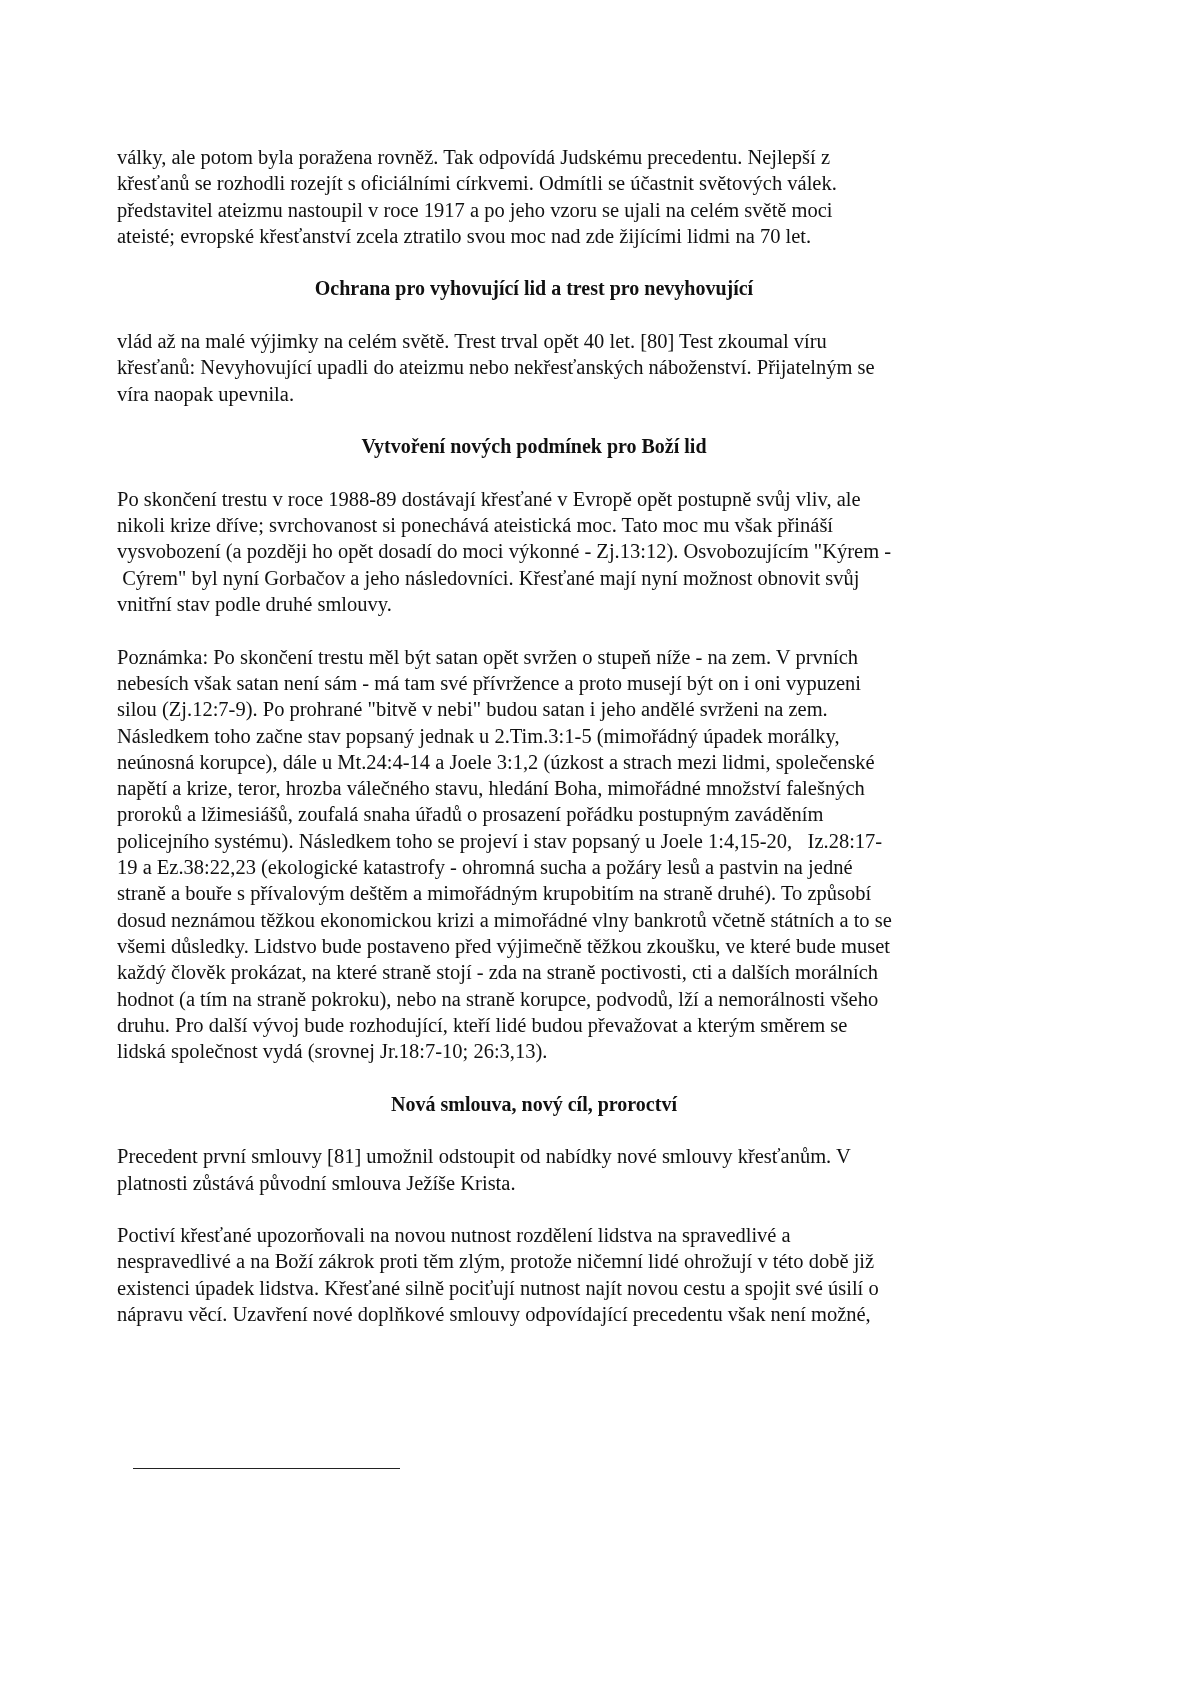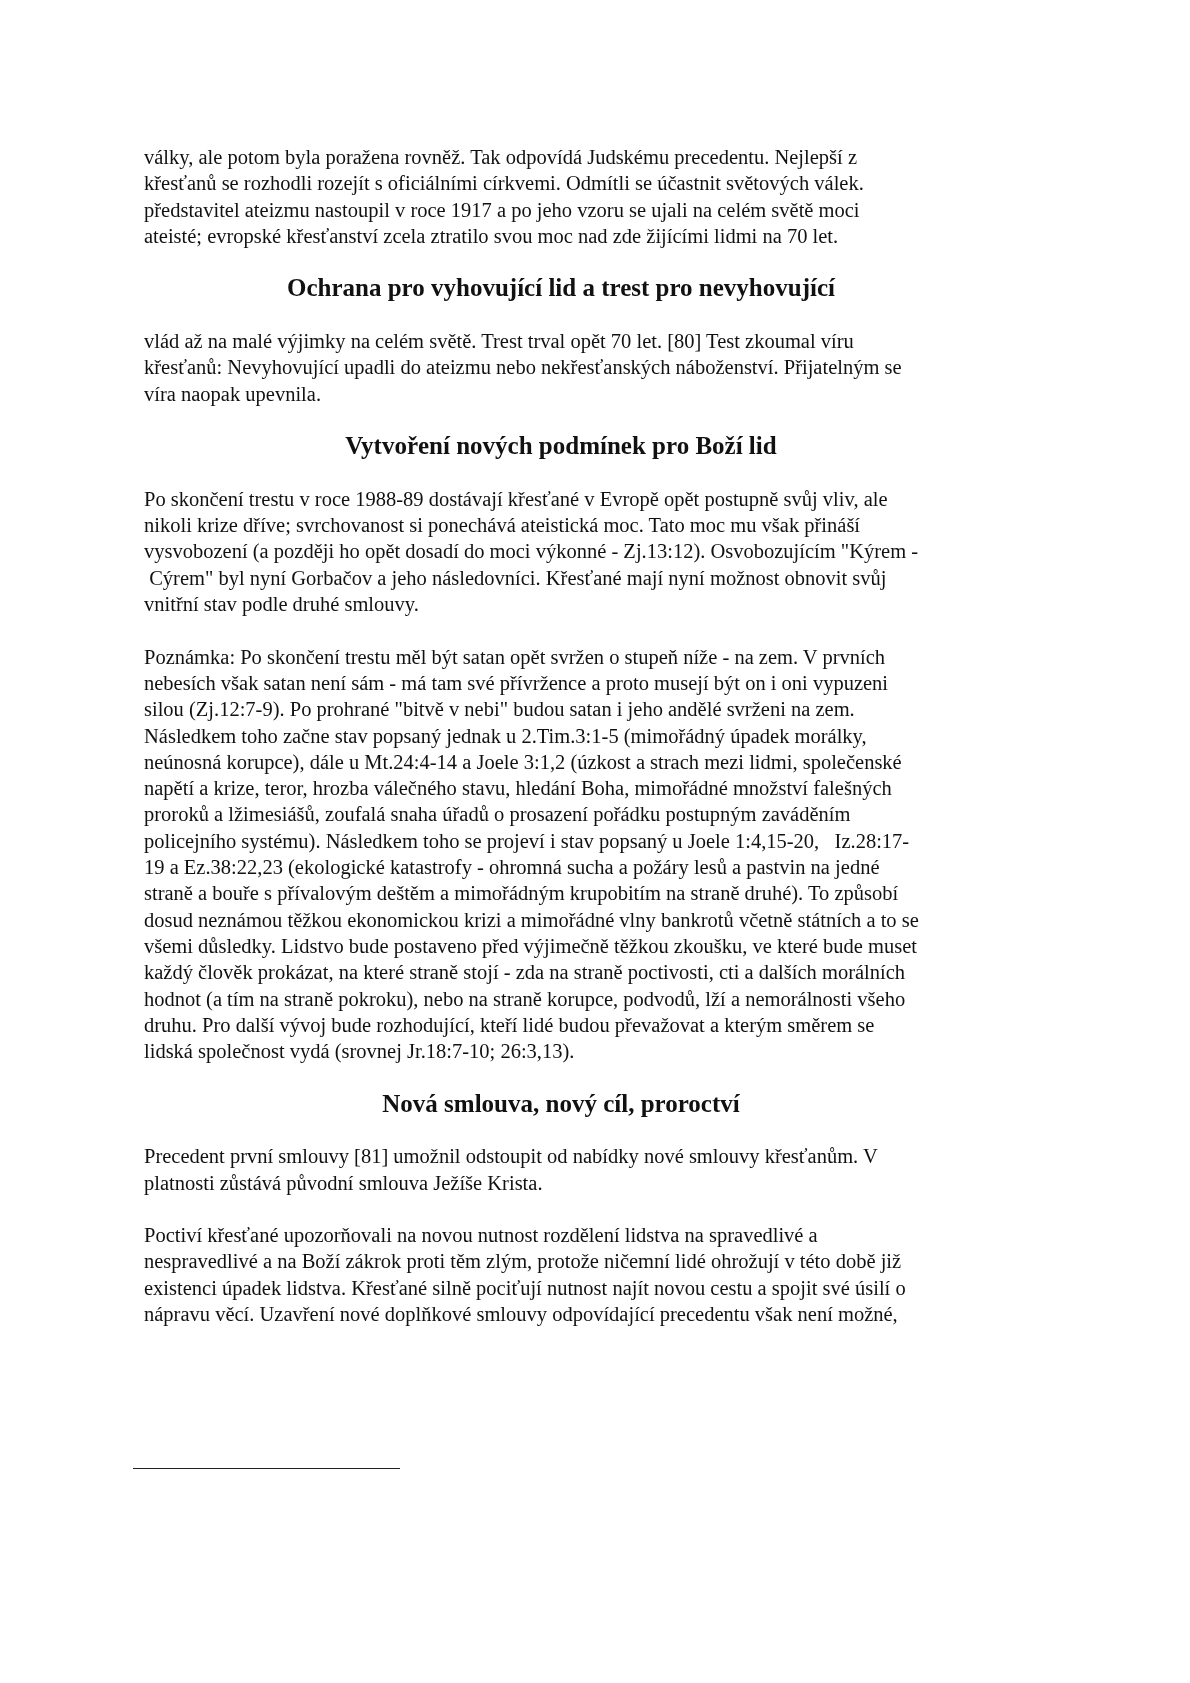--- a/index.html
+++ b/index.html
@@ -10,37 +10,37 @@
     body {
       width: 1190px;
       height: 1683px;
       position: relative;
       overflow: hidden;
       font-family: "Liberation Serif", "DejaVu Serif", serif;
       color: #111111;
     }
     .page {
       position: absolute;
-      left: 144px;
+      left: 117px;
       top: 144px;
       width: 900px;
     }
     .line {
       font-size: 20.5px;
       line-height: 26.3px;
       height: 26.3px;
       white-space: pre;
       margin: 0;
     }
     .para {
       margin: 0 0 26.3px 0;
     }
     .heading {
       font-weight: bold;
-      font-size: 25px;
+      font-size: 20px;
       line-height: 26.3px;
       text-align: center;
       margin: 0 0 26.3px 0;
       width: 834px;
       white-space: nowrap;
     }
     .footnote-rule {
       position: absolute;
       left: 133px;
       top: 1468px;
@@ -57,21 +57,21 @@
   <div class="para">
     <p class="line">války, ale potom byla poražena rovněž. Tak odpovídá Judskému precedentu. Nejlepší z</p>
     <p class="line">křesťanů se rozhodli rozejít s oficiálními církvemi. Odmítli se účastnit světových válek.</p>
     <p class="line">představitel ateizmu nastoupil v roce 1917 a po jeho vzoru se ujali na celém světě moci</p>
     <p class="line">ateisté; evropské křesťanství zcela ztratilo svou moc nad zde žijícími lidmi na 70 let.</p>
   </div>
 
   <h2 class="heading">Ochrana pro vyhovující lid a trest pro nevyhovující</h2>
 
   <div class="para">
-    <p class="line">vlád až na malé výjimky na celém světě. Trest trval opět 70 let. [80] Test zkoumal víru</p>
+    <p class="line">vlád až na malé výjimky na celém světě. Trest trval opět 40 let. [80] Test zkoumal víru</p>
     <p class="line">křesťanů: Nevyhovující upadli do ateizmu nebo nekřesťanských náboženství. Přijatelným se</p>
     <p class="line">víra naopak upevnila.</p>
   </div>
 
   <h2 class="heading">Vytvoření nových podmínek pro Boží lid</h2>
 
   <div class="para">
     <p class="line">Po skončení trestu v roce 1988-89 dostávají křesťané v Evropě opět postupně svůj vliv, ale</p>
     <p class="line">nikoli krize dříve; svrchovanost si ponechává ateistická moc. Tato moc mu však přináší</p>
     <p class="line">vysvobození (a později ho opět dosadí do moci výkonné - Zj.13:12). Osvobozujícím "Kýrem -</p>

